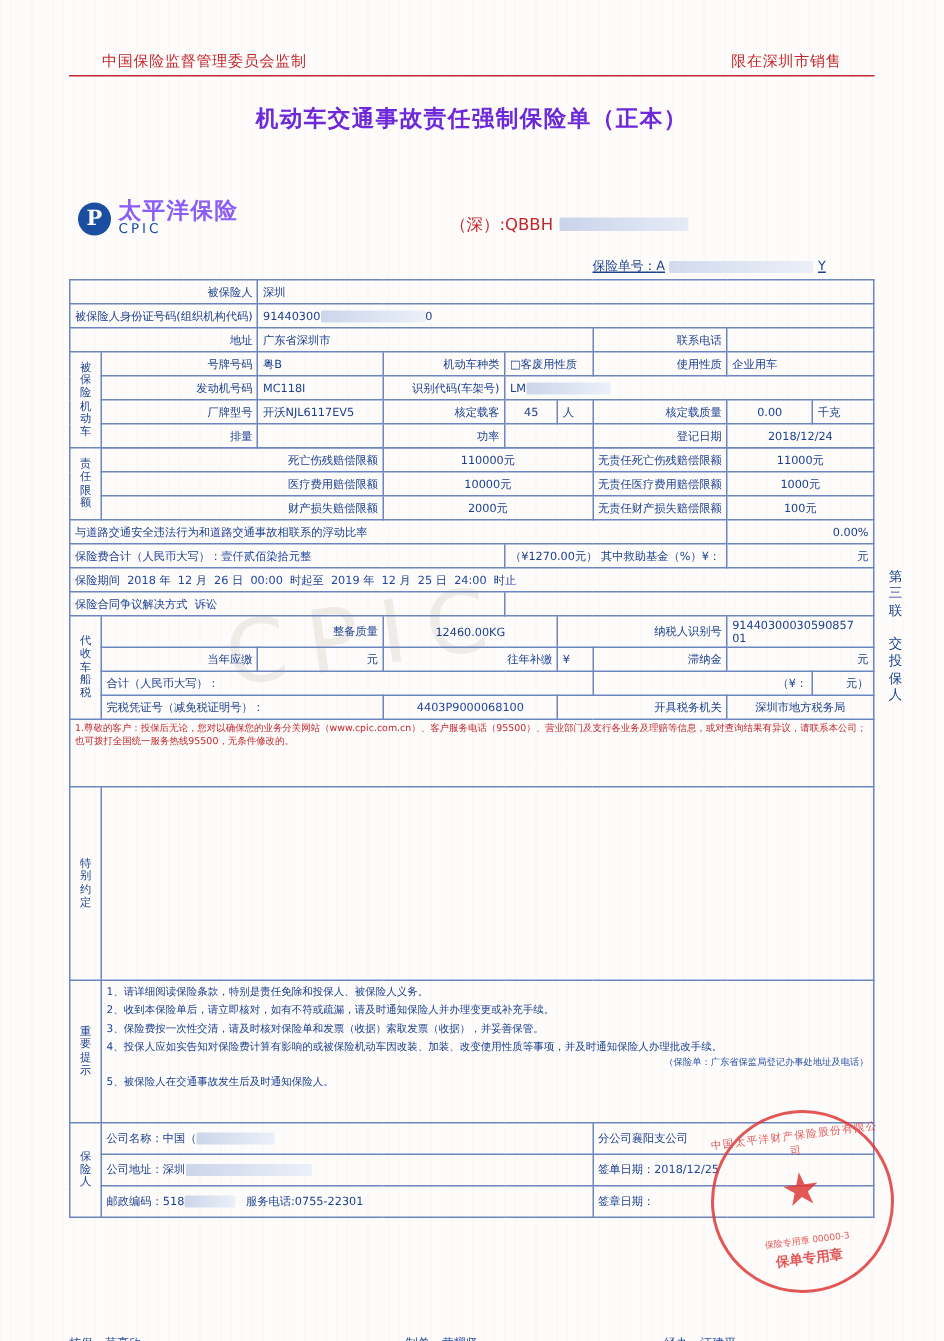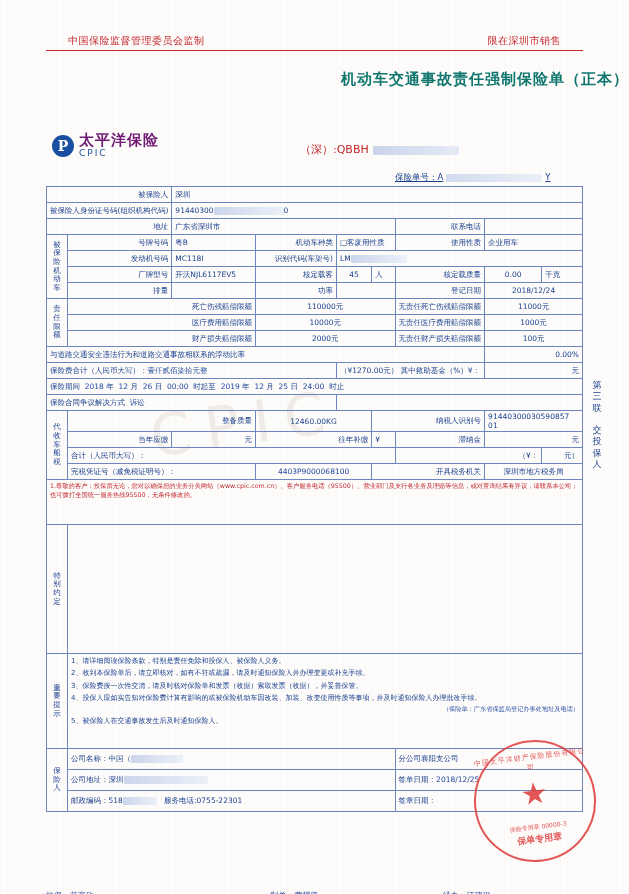--- a/index.html
+++ b/index.html
@@ -12,29 +12,29 @@
     position:relative;
     overflow:hidden;
   }
   .page{position:relative;width:629px;height:894px;}
 
   
   .topline{position:absolute;top:34px;left:0;width:629px;display:flex;justify-content:space-between;padding:0 68px;box-sizing:border-box;}
   .topline span{font-size:10px;color:#c2272d;letter-spacing:.5px;}
   .redrule{position:absolute;top:50px;left:46px;width:537px;height:1px;background:#c2272d;}
 
-  .title{position:absolute;top:70px;left:0;width:629px;text-align:right;font-size:15px;font-weight:bold;color:#0f766e;letter-spacing:1px;}
+  .title{position:absolute;top:70px;left:0;width:629px;text-align:center;font-size:15px;font-weight:bold;color:#6d28d9;letter-spacing:1px;}
 
   .times{position:absolute;top:108px;left:44px;width:545px;font-size:7.5px;color:#1b3f8f;letter-spacing:0px;white-space:nowrap;}
 
   
   .logo{position:absolute;top:133px;left:52px;display:flex;align-items:center;}
   .logo .mark{width:22px;height:22px;border-radius:50%;background:#1a4ea0;color:#fff;display:flex;align-items:center;justify-content:center;font-size:14px;font-weight:bold;font-family:"DejaVu Serif","Liberation Serif",serif;}
   .logo .txt{margin-left:5px;line-height:1.05;}
-  .logo .cn{font-size:15px;font-weight:bold;color:#701a75;letter-spacing:1px;}
+  .logo .cn{font-size:15px;font-weight:bold;color:#8b5cf6;letter-spacing:1px;}
   .logo .en{font-size:9px;color:#1a4ea0;letter-spacing:2px;}
 
   .qbbh{position:absolute;top:142px;left:300px;font-size:11px;color:#c2272d;}
   .qbbh .blur{display:inline-block;width:86px;height:9px;background:linear-gradient(90deg,#b9c6e6,#dde5f4);vertical-align:middle;margin-left:4px;border-radius:1px;opacity:.75;}
 
   .policyno{position:absolute;top:172px;left:395px;font-size:8.5px;text-decoration:underline;}
   .policyno .blur{display:inline-block;width:96px;height:8px;background:linear-gradient(90deg,#c7d2ea,#e6ecf7);vertical-align:middle;margin:0 3px;border-radius:1px;opacity:.8;}
 
   
   table.main{position:absolute;top:186px;left:46px;width:537px;border-collapse:collapse;font-size:7.5px;color:#1b3f8f;}

